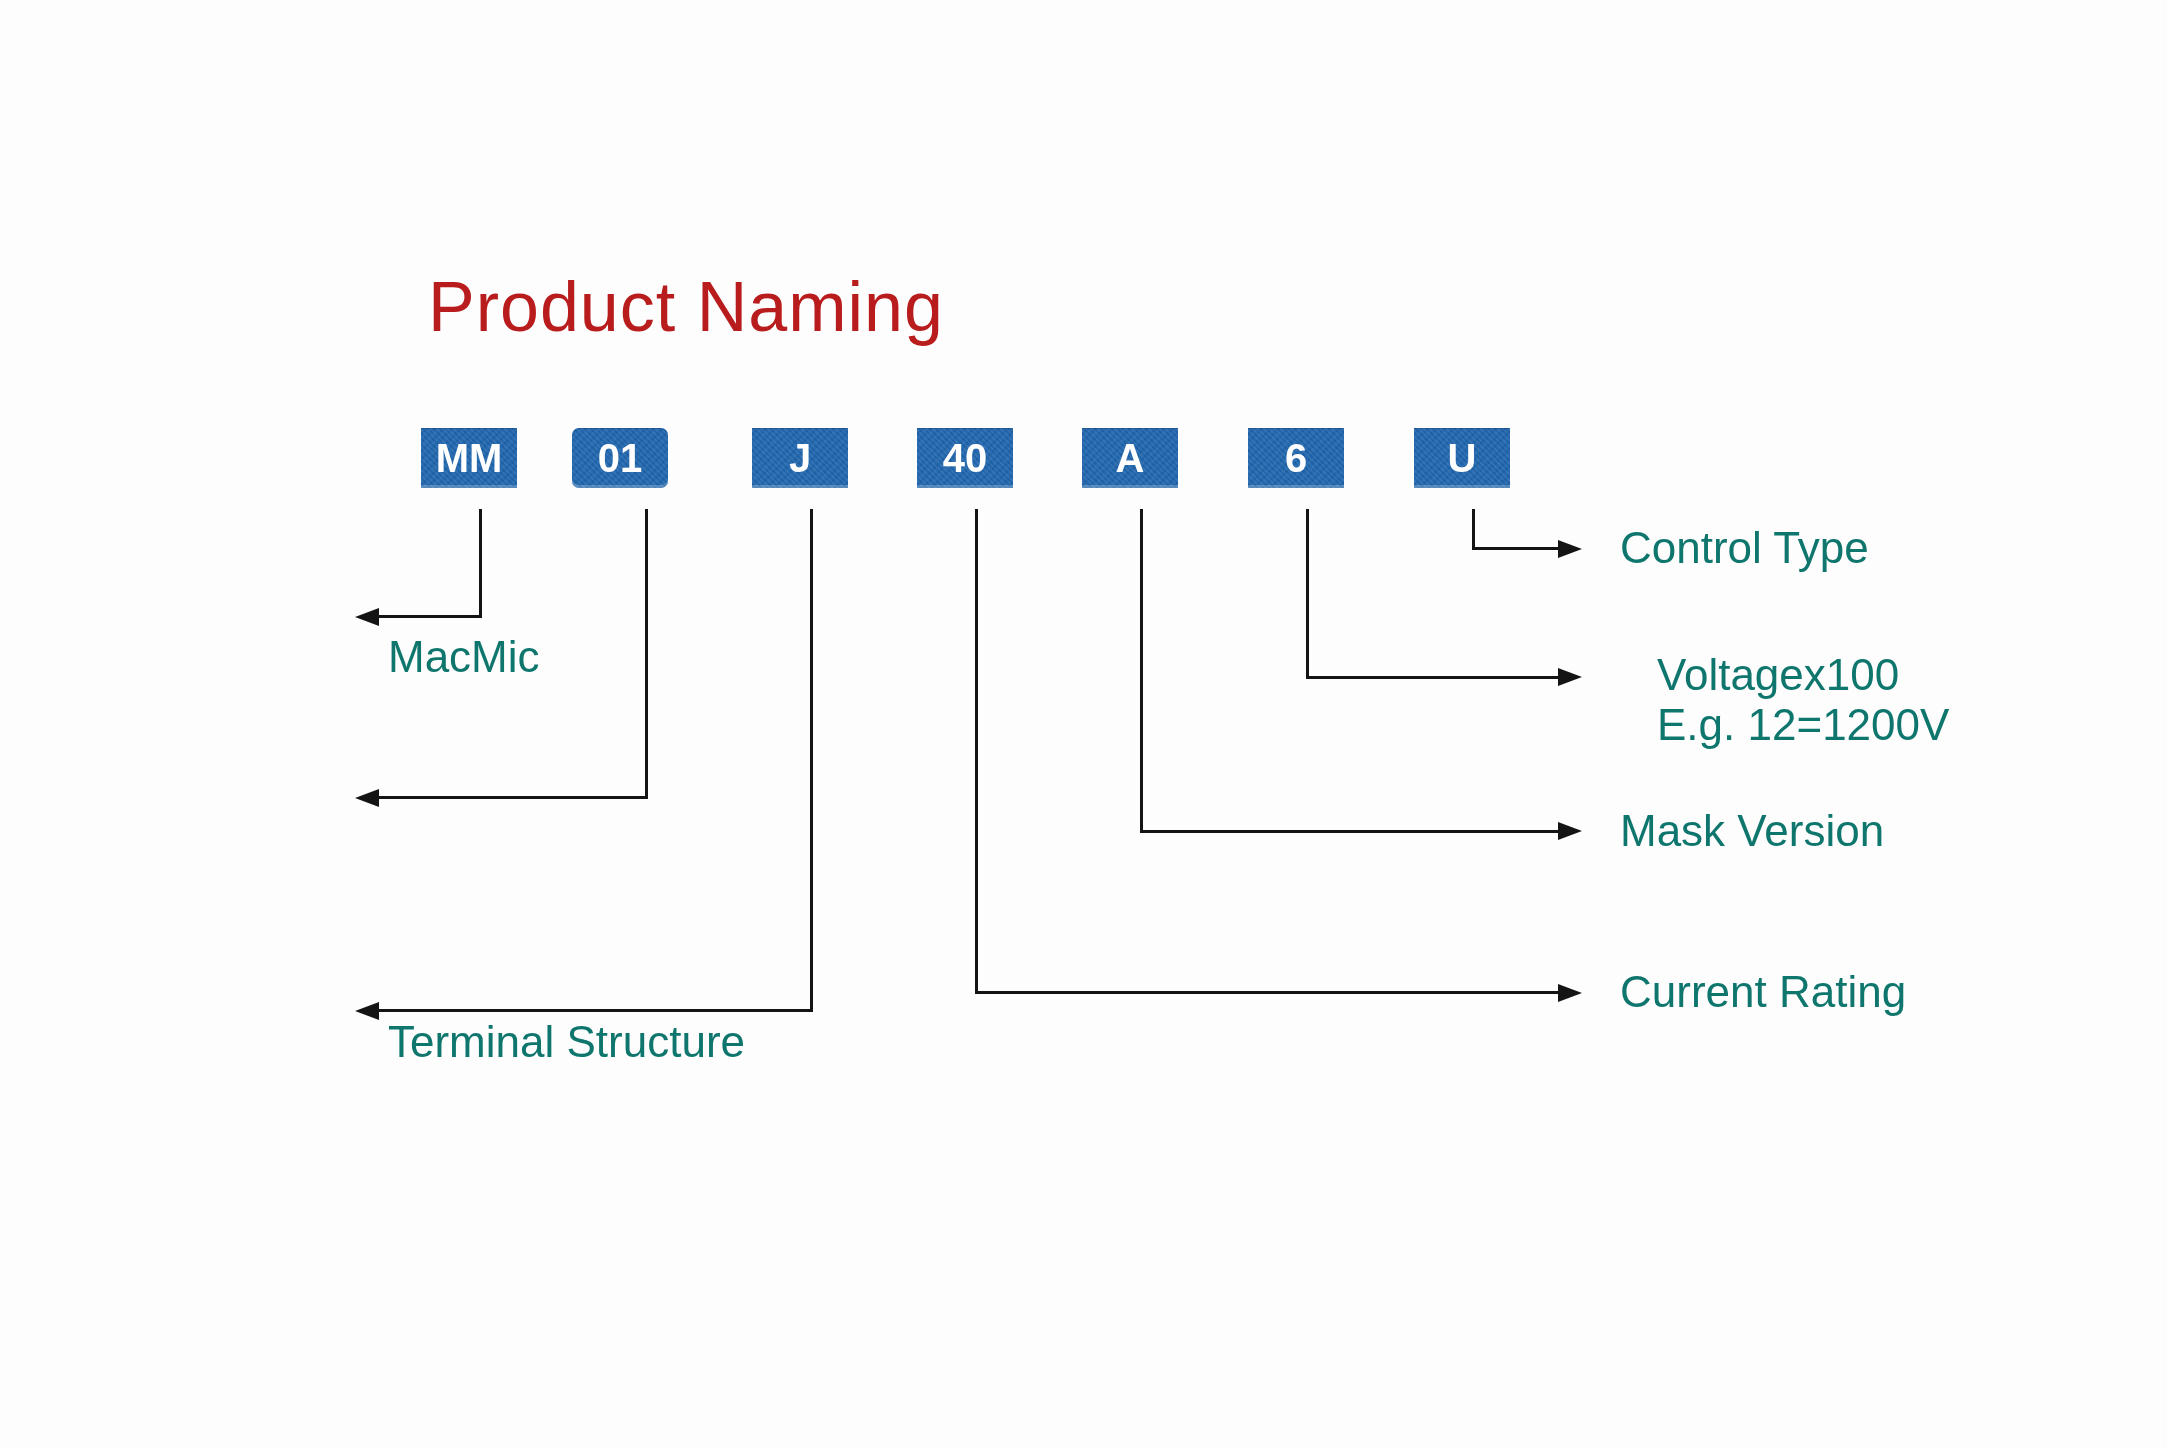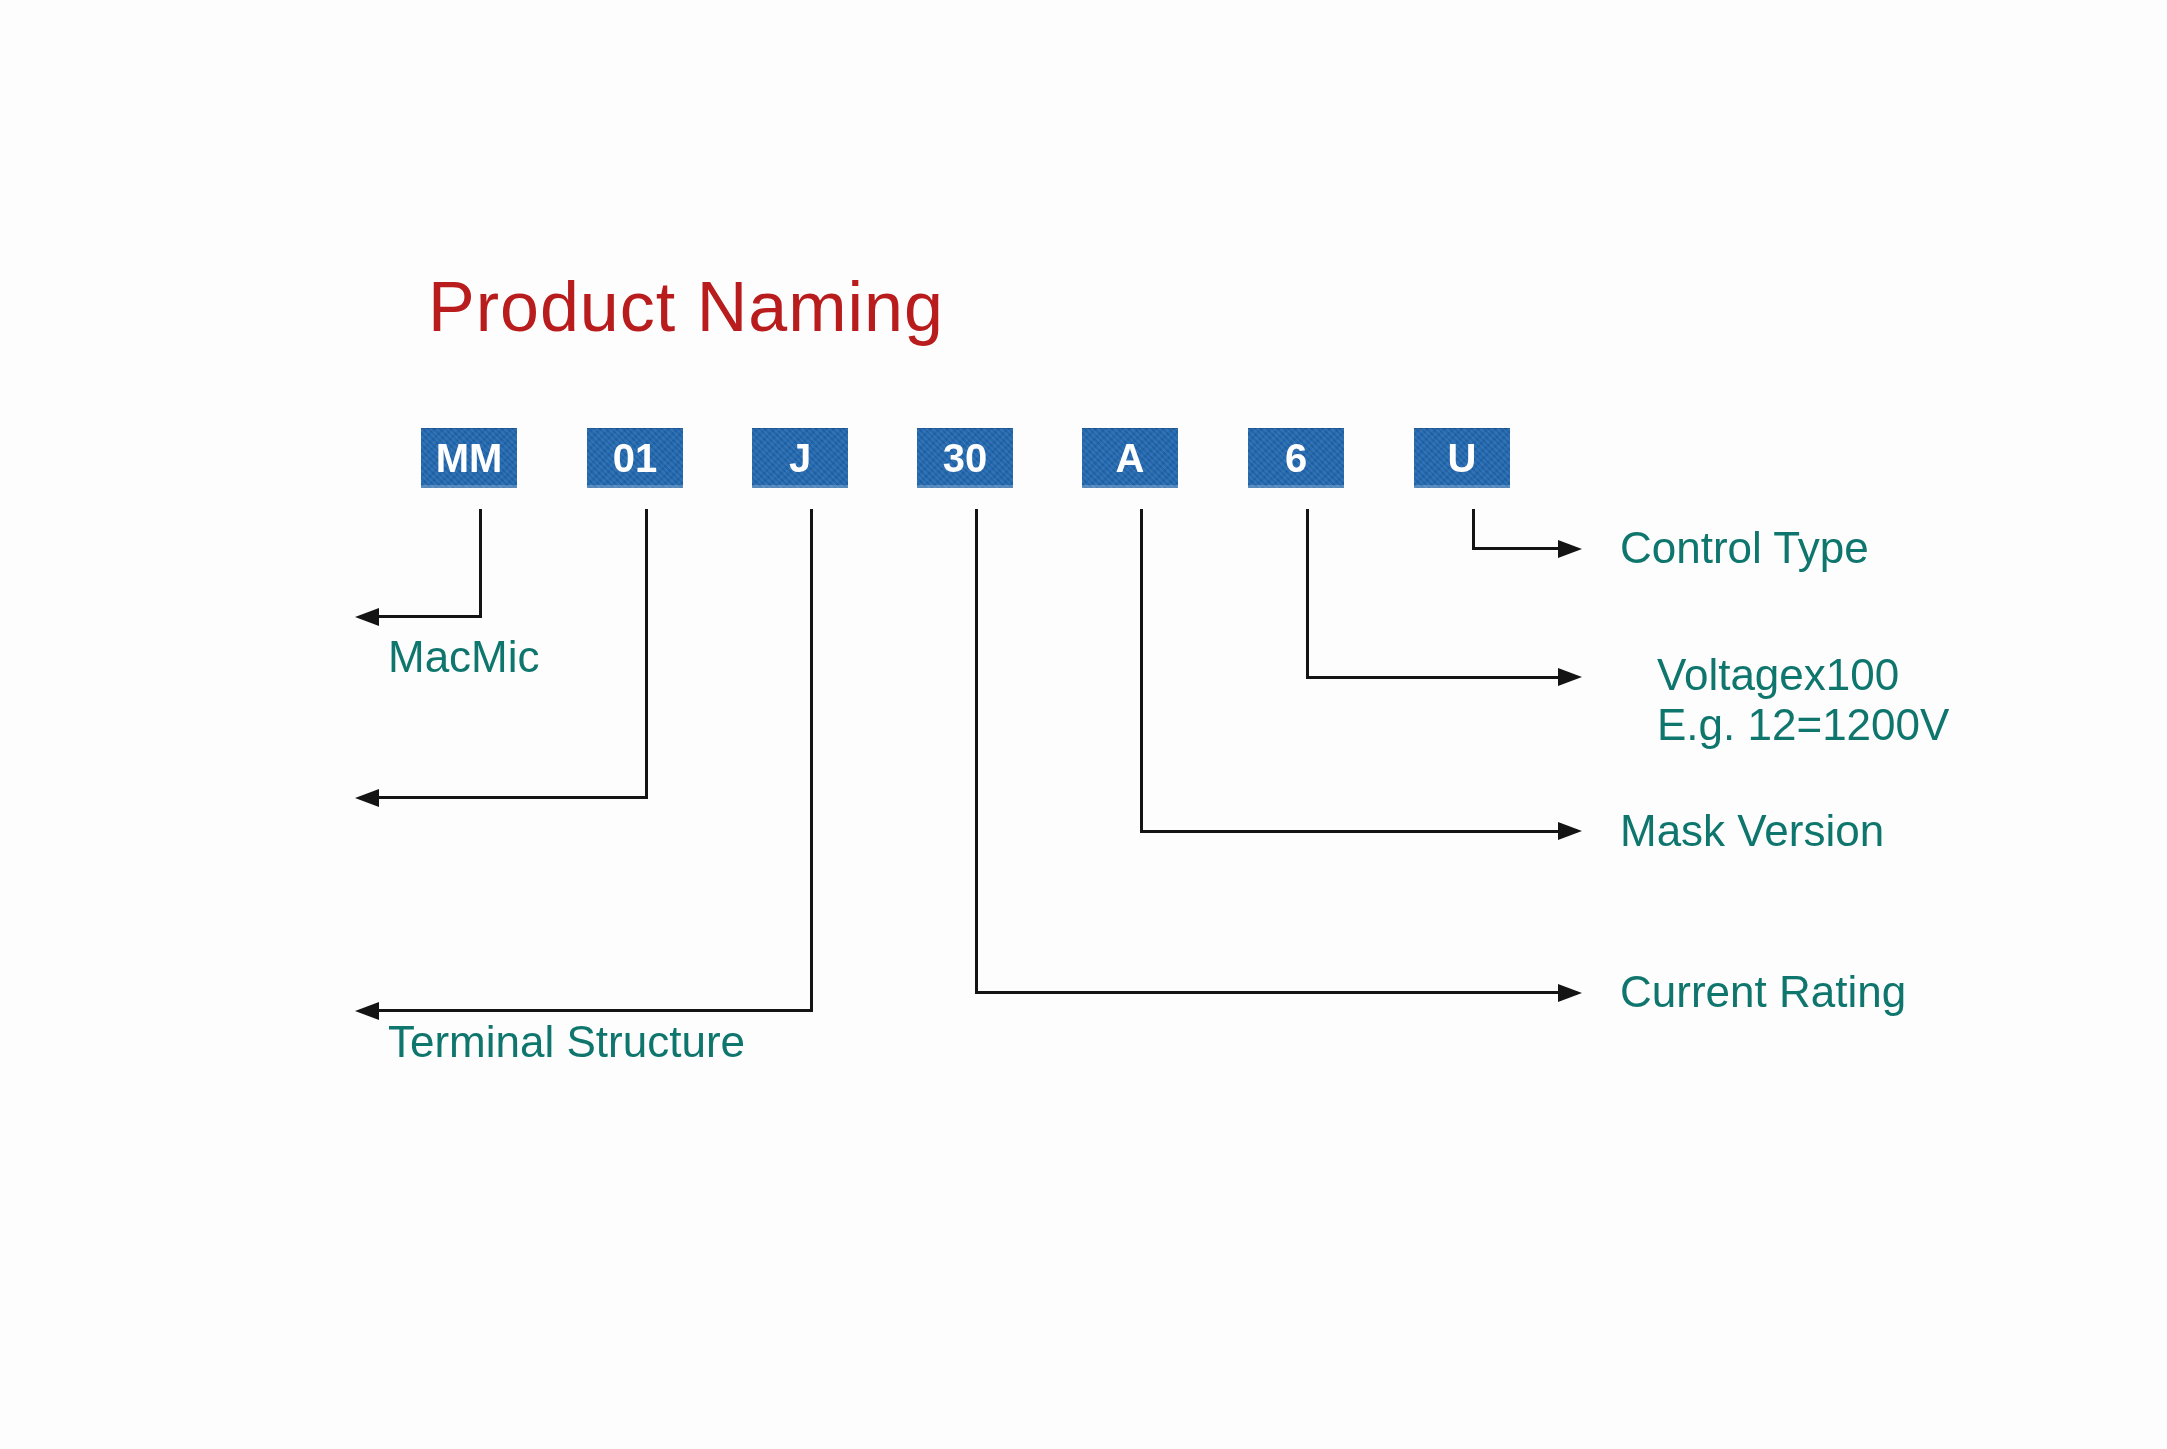--- a/index.html
+++ b/index.html
@@ -29,21 +29,21 @@
     background-image:
       repeating-linear-gradient(45deg, rgba(255,255,255,0.05) 0 2px, rgba(0,0,0,0.04) 2px 4px),
       repeating-linear-gradient(135deg, rgba(255,255,255,0.04) 0 3px, rgba(0,0,0,0.02) 3px 6px);
     box-shadow: inset 0 -3px 0 rgba(255,255,255,0.22), inset 0 1px 0 rgba(0,0,0,0.15);
     color:#ffffff;
     font-size:40px; font-weight:bold;
     display:flex; align-items:center; justify-content:center;
     white-space:nowrap;
   }
   .box-mm { left:421px; }
-  .box-01 { left:587px; }
+  .box-01 { left:572px;border-radius:7px; }
   .box-j  { left:752px; }
   .box-20 { left:917px; }
   .box-a  { left:1082px; }
   .box-12 { left:1248px; }
   .box-u  { left:1414px; }
 
   .line {
     position:absolute;
     background:#141414;
   }
@@ -106,21 +106,21 @@
   <div class="code-box box-mm">
     <span>MM</span>
   </div>
   <div class="code-box box-01">
     <span>01</span>
   </div>
   <div class="code-box box-j">
     <span>J</span>
   </div>
   <div class="code-box box-20">
-    <span>30</span>
+    <span>40</span>
   </div>
   <div class="code-box box-a">
     <span>A</span>
   </div>
   <div class="code-box box-12">
     <span>6</span>
   </div>
   <div class="code-box box-u">
     <span>U</span>
   </div>

